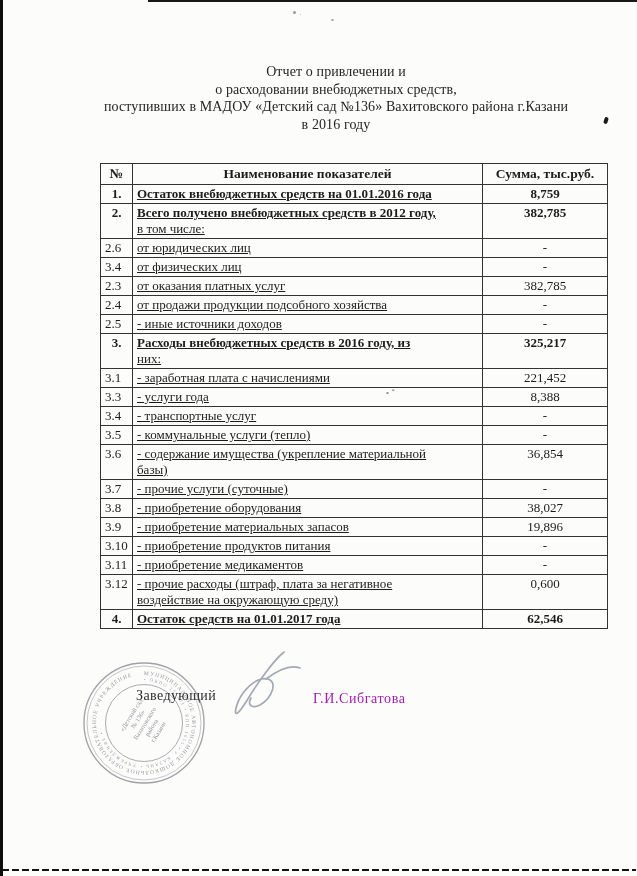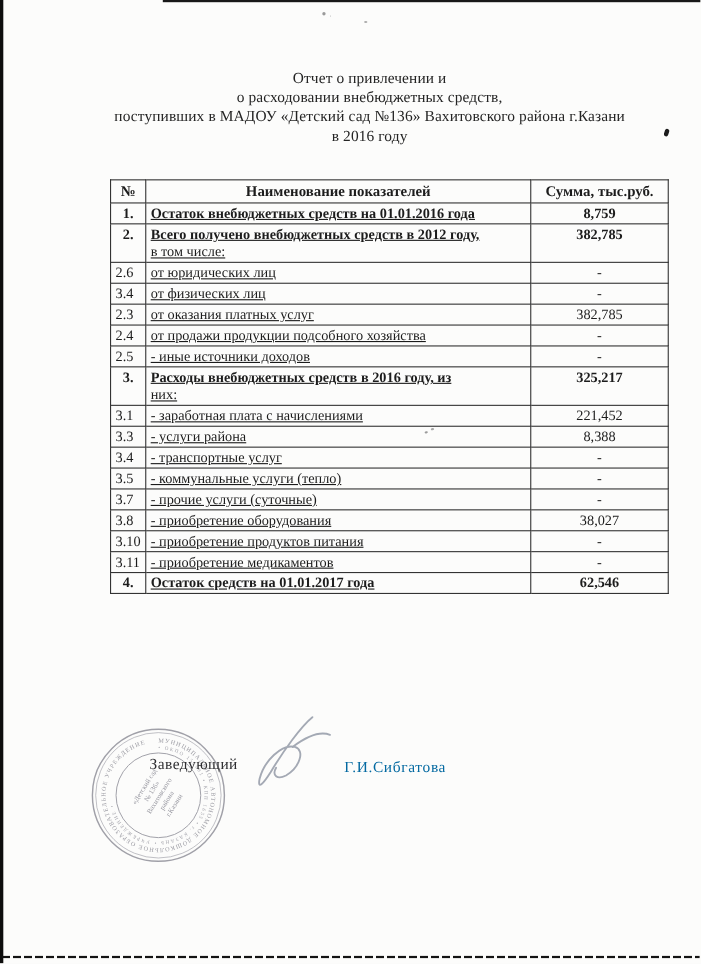--- a/index.html
+++ b/index.html
@@ -55,21 +55,21 @@
   td.name-cell  { padding-left: 6px; text-decoration: underline; }
   td.value-cell { text-align: center; }
   tr.main-row td.value-cell { font-weight: bold; margin-top: 17px; }
   .name-line { white-space: nowrap; }
   tr.main-row .name-line.first { font-weight: bold; }
 
   
   .stamp-svg { position:absolute; left:78px; top:656px; opacity:.8; }
   .role-label { position:absolute; left:96px; top:688px; font-size:14px; color:#2d2d30; letter-spacing:.4px;margin-left:40px; }
   .sig-svg { position:absolute; left:220px; top:646px; }
-  .sig-name { position:absolute; left:313px; top:691px; font-size:14px; color:#0369a1; letter-spacing:.6px; }
+  .sig-name { position:absolute; left:313px; top:691px; font-size:14px; color:#a21caf; letter-spacing:.6px; }
 </style>
 </head>
 <body>
 
 <div class="page">
 
   <div class="edge-left"></div>
   <div class="edge-top"></div>
   <div class="edge-bottom"></div>
   <div class="speck-a"></div>
@@ -159,65 +159,88 @@
         <tr class="sub-row">
           <td class="num-cell">3.1</td>
           <td class="name-cell">
             <div class="name-line first">- заработная плата с начислениями</div>
           </td>
           <td class="value-cell">221,452</td>
         </tr>
         <tr class="sub-row">
           <td class="num-cell">3.3</td>
           <td class="name-cell">
-            <div class="name-line first">- услуги района</div>
+            <div class="name-line first">- услуги года</div>
           </td>
           <td class="value-cell">8,388</td>
         </tr>
         <tr class="sub-row">
           <td class="num-cell">3.4</td>
           <td class="name-cell">
             <div class="name-line first">- транспортные услуг</div>
           </td>
           <td class="value-cell">-</td>
         </tr>
         <tr class="sub-row">
           <td class="num-cell">3.5</td>
           <td class="name-cell">
             <div class="name-line first">- коммунальные услуги (тепло)</div>
           </td>
           <td class="value-cell">-</td>
         </tr>
         <tr class="sub-row">
+          <td class="num-cell">3.6</td>
+          <td class="name-cell">
+            <div class="name-line first">- содержание имущества (укрепление материальной</div>
+            <div class="name-line">базы)</div>
+          </td>
+          <td class="value-cell">36,854</td>
+        </tr>
+        <tr class="sub-row">
           <td class="num-cell">3.7</td>
           <td class="name-cell">
             <div class="name-line first">- прочие услуги (суточные)</div>
           </td>
           <td class="value-cell">-</td>
         </tr>
         <tr class="sub-row">
           <td class="num-cell">3.8</td>
           <td class="name-cell">
             <div class="name-line first">- приобретение оборудования</div>
           </td>
           <td class="value-cell">38,027</td>
         </tr>
         <tr class="sub-row">
+          <td class="num-cell">3.9</td>
+          <td class="name-cell">
+            <div class="name-line first">- приобретение материальных запасов</div>
+          </td>
+          <td class="value-cell">19,896</td>
+        </tr>
+        <tr class="sub-row">
           <td class="num-cell">3.10</td>
           <td class="name-cell">
             <div class="name-line first">- приобретение продуктов питания</div>
           </td>
           <td class="value-cell">-</td>
         </tr>
         <tr class="sub-row">
           <td class="num-cell">3.11</td>
           <td class="name-cell">
             <div class="name-line first">- приобретение медикаментов</div>
           </td>
           <td class="value-cell">-</td>
+        </tr>
+        <tr class="sub-row">
+          <td class="num-cell">3.12</td>
+          <td class="name-cell">
+            <div class="name-line first">- прочие расходы (штраф, плата за негативное</div>
+            <div class="name-line">воздействие на окружающую среду)</div>
+          </td>
+          <td class="value-cell">0,600</td>
         </tr>
         <tr class="main-row">
           <td class="num-cell">4.</td>
           <td class="name-cell">
             <div class="name-line first">Остаток средств на 01.01.2017 года</div>
           </td>
           <td class="value-cell">62,546</td>
         </tr>
       </tbody>
   </table>

